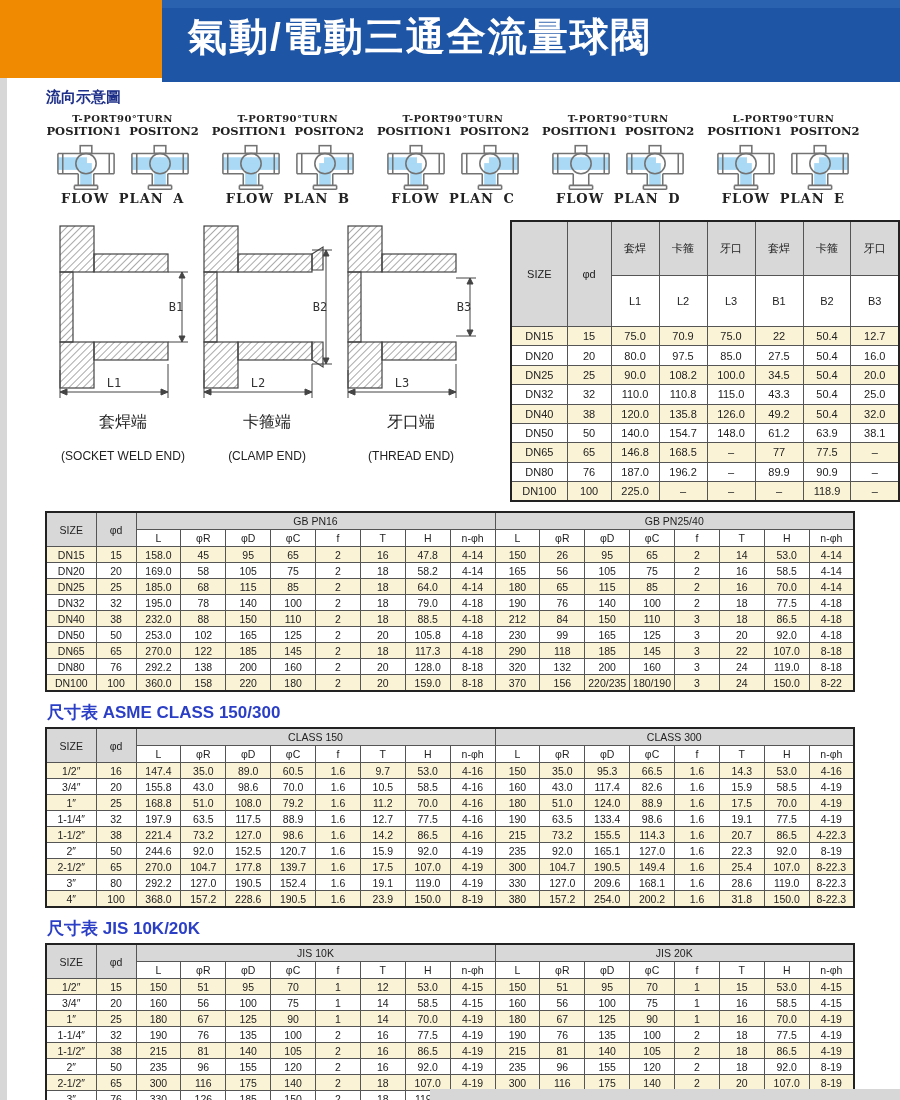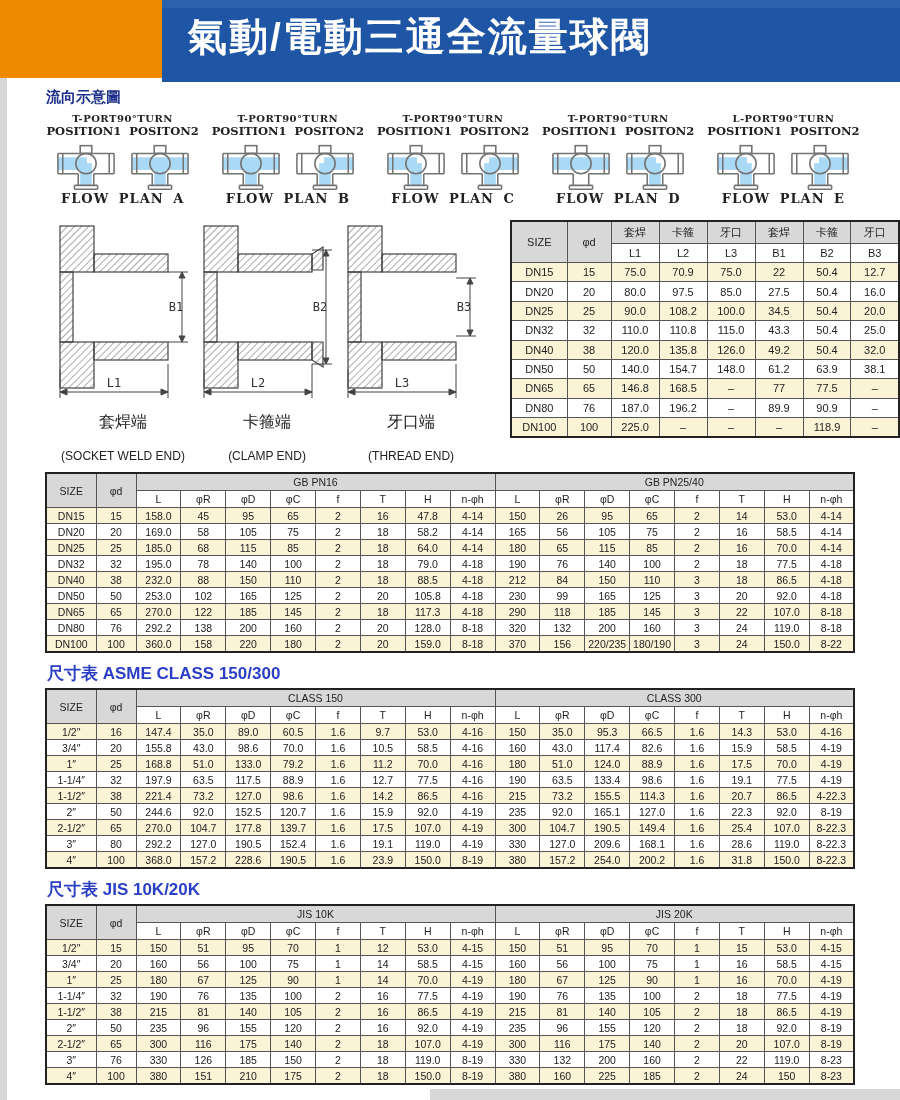--- a/index.html
+++ b/index.html
@@ -36,21 +36,21 @@
 
   
   table.dim-table{border-collapse:collapse;table-layout:fixed;width:100%;
                   border:2px solid #222;}
   table.dim-table th,table.dim-table td{border:1px solid #555;text-align:center;
        font-weight:normal;color:#222;overflow:hidden;white-space:nowrap;}
   table.dim-table th{background:#D8D8D8;font-size:10.5px;padding:2px 0;}
   table.dim-table th.sub{background:#fff;}
   table.dim-table td{font-size:10.5px;padding:1.5px 0;background:#fff;}
   table.dim-table tbody tr:nth-child(odd) td{background:#FBF3D5;}
-  .end-table-wrap table.dim-table th{font-size:11px;padding:3px 0;}
+  .end-table-wrap table.dim-table th{font-size:11px;padding:19px 0;}
   .end-table-wrap table.dim-table td{font-size:11px;padding:3.2px 0;}
 
   .tbl-section{margin:9px 45px 0 45px;}
   .tbl-title{font-size:17px;font-weight:bold;color:#2B3FC6;margin:0 0 3px 2px;
              font-family:"Liberation Sans",sans-serif;}
   .tbl-title .cjk{font-family:"DejaVu Serif",serif;}
 </style>
 </head>
 <body>
 
@@ -756,21 +756,21 @@
               <td>1.6</td>
               <td>15.9</td>
               <td>58.5</td>
               <td>4-19</td>
             </tr>
             <tr>
               <td>1″</td>
               <td>25</td>
               <td>168.8</td>
               <td>51.0</td>
-              <td>133.0</td>
+              <td>108.0</td>
               <td>79.2</td>
               <td>1.6</td>
               <td>11.2</td>
               <td>70.0</td>
               <td>4-16</td>
               <td>180</td>
               <td>51.0</td>
               <td>124.0</td>
               <td>88.9</td>
               <td>1.6</td>

